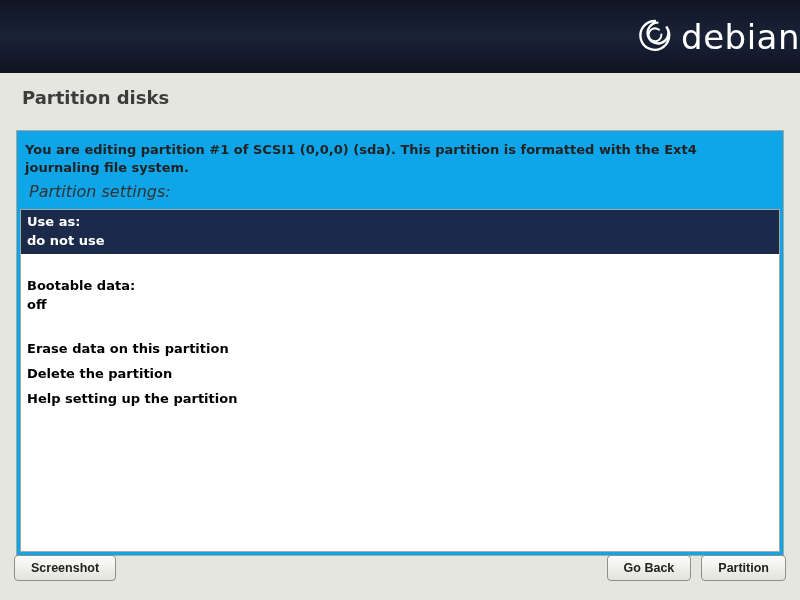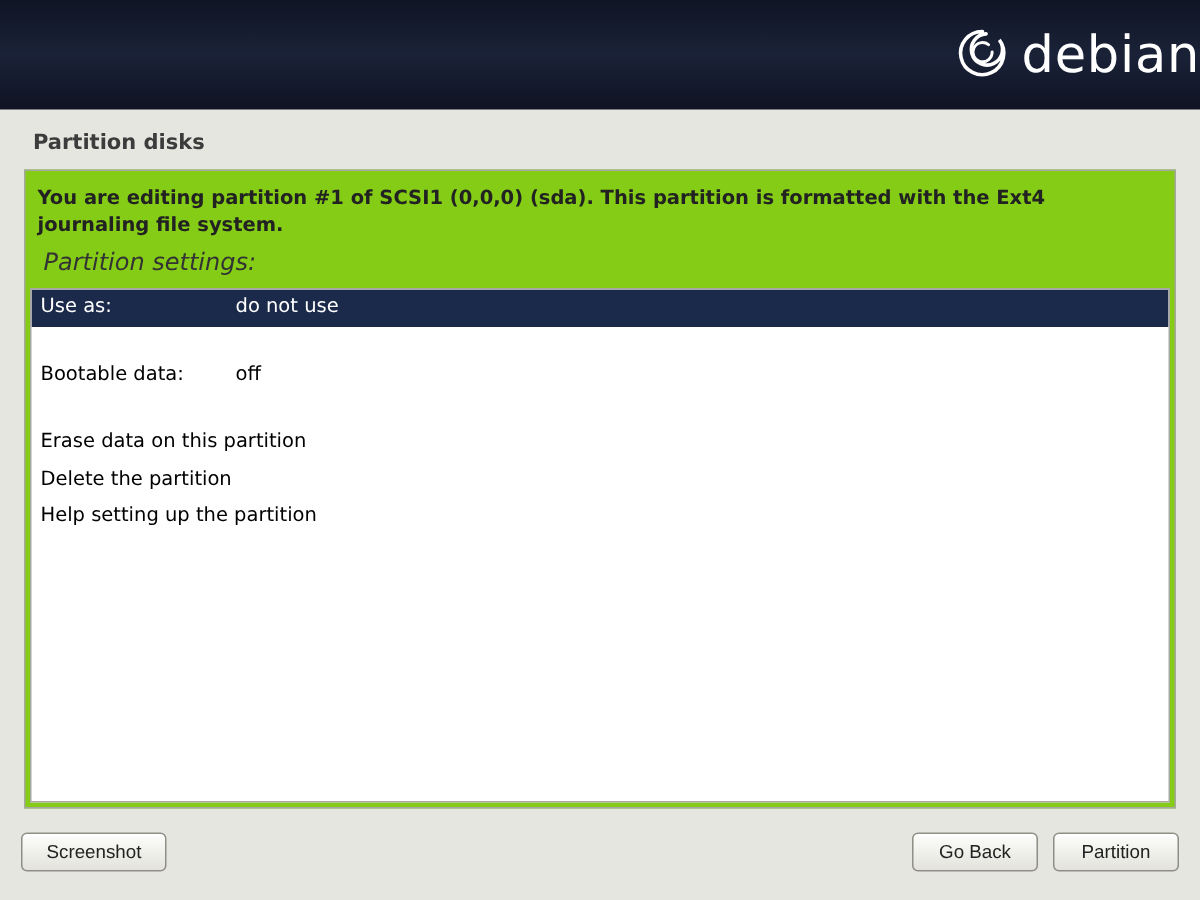--- a/index.html
+++ b/index.html
@@ -17,26 +17,26 @@
   .logo { display: flex; align-items: center; gap: 6px; }
   .swirl {
     width: 40px; height: 40px; position: relative;
   }
   .swirl svg { width: 40px; height: 40px; }
   .brand {
     color: #fff; font-size: 34px; font-weight: 400; letter-spacing: 0.5px;
   }
   .page-title {
     padding: 14px 18px 10px 22px;
-    color: #3c3c3c; font-size: 14px; font-weight: bold;
+    color: #3c3c3c; font-size: 18px; font-weight: bold;
   }
   .panel {
-    margin: 0 16px;
+    margin: 12px 16px;
     border: 1px solid #a7a79f;
-    background: #84cc16;
+    background: #0ea5e9;
     height: 426px;
     display: flex; flex-direction: column;
   }
   .instruction {
     padding: 10px 8px 6px 8px;
     font-size: 13px; font-weight: bold; color: #222;
     line-height: 1.35;
   }
   .subhead {
     padding: 0 10px 8px 12px;
@@ -44,44 +44,45 @@
   }
   .listbox {
     margin: 0 3px 3px 3px;
     border: 1px solid #a8a8a0;
     background: #ffffff;
     flex: 1;
     overflow: auto;
   }
   .row {
     display: flex;
-    font-size: 13px; font-weight: normal;
+    font-size: 13px; font-weight: bold;
     padding: 3px 6px;
     cursor: default;
     line-height: 1.45;
+    flex-direction: column;
   }
   .row .key { width: 130px; }
   .row.selected {
     background: #1b2a4a;
     color: #fff;
   }
   .row.blank { height: 20px; }
   .btnbar {
     position: absolute;
     left: 0; right: 0;
     top: 555px;
     padding: 0 14px;
     display: flex; align-items: center; gap: 10px;
   }
   .spacer { flex: 1; }
   button.ui {
     background: linear-gradient(to bottom, #fdfdfb, #e3e3dc);
     border: 1px solid #8f8f87;
     border-radius: 4px;
-    font-size: 12.5px; font-weight: normal;
+    font-size: 12.5px; font-weight: bold;
     color: #222;
     padding: 5px 16px;
     min-width: 84px;
     cursor: pointer;
     box-shadow: inset 0 1px 0 #fff;
   }
 </style>
 </head>
 <body>
 

